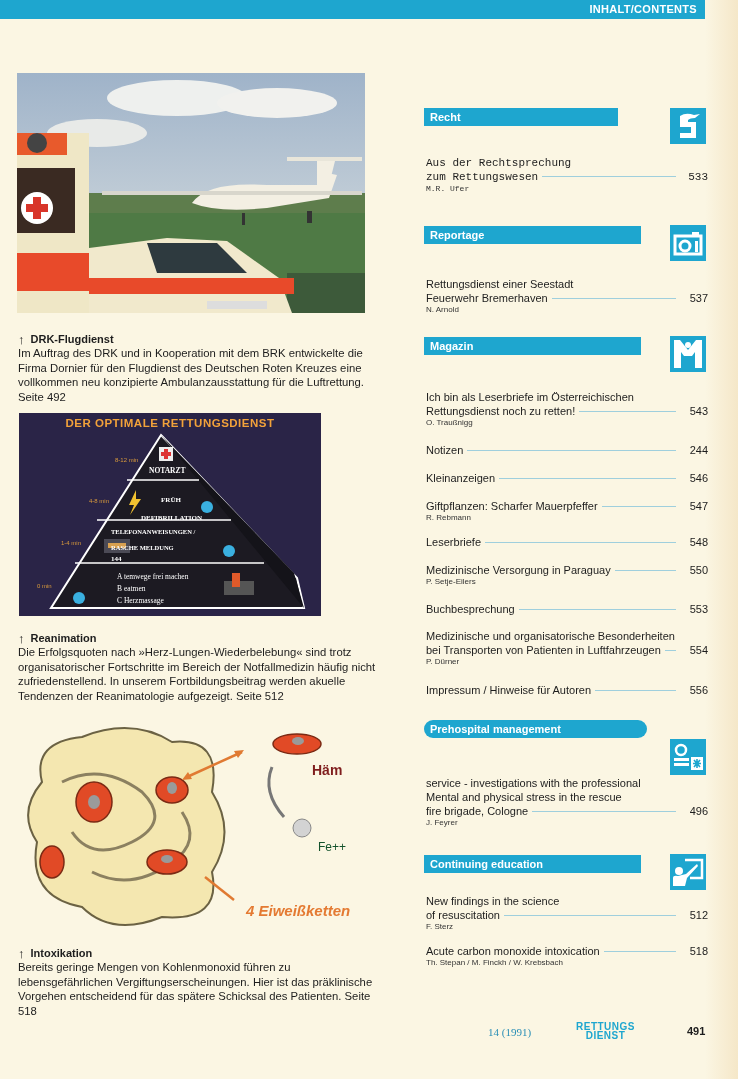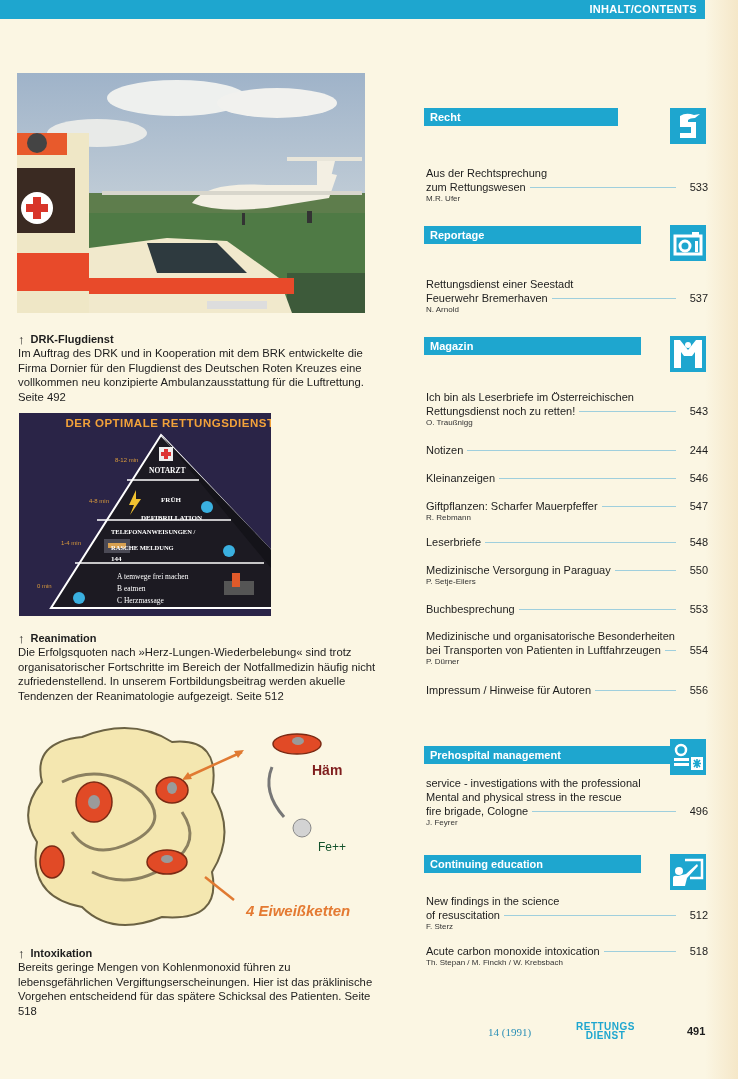--- a/index.html
+++ b/index.html
@@ -8,21 +8,21 @@
   .topbar { position:absolute; left:0; top:0; width:705px; height:19px; background:#1ea6cf; }
   .topbar span { position:absolute; right:8px; top:3px; color:#fff; font-weight:bold; font-size:11px; letter-spacing:0.3px; }
   .right-edge { position:absolute; right:0; top:0; width:33px; height:1079px;
                 background:linear-gradient(90deg,#fbf6e3,#f5e7c8); }
 
   
   .photo { position:absolute; left:17px; top:73px; width:348px; height:240px; overflow:hidden; background:#cfd8e0; }
   .caption { position:absolute; left:18px; width:360px; font-size:11.3px; line-height:14.4px; }
   .caption .head { font-weight:bold; font-size:11px; display:flex; align-items:flex-end; gap:6px; }
   .caption .arrow { font-size:13px; line-height:12px; font-weight:normal; }
-  .pyramid { position:absolute; left:19px; top:413px; width:252px; height:203px; background:#2a2447; overflow:hidden; }
+  .pyramid { position:absolute; left:19px; top:413px; width:302px; height:203px; background:#2a2447; overflow:hidden; }
   .hemo { position:absolute; left:22px; top:722px; width:345px; height:215px; }
 
   
   .sec-bar { position:absolute; left:424px; height:18px; background:#1ea6cf; color:#fff; font-weight:bold; font-size:11px;
              padding:3px 0 0 6px; box-sizing:border-box; }
   .sec-icon { position:absolute; left:670px; width:36px; height:36px; background:#1ea6cf; }
   .entry { position:absolute; left:426px; width:282px; font-size:11px; line-height:14px; }
   .entry .line { display:flex; align-items:baseline; }
   .entry .fill { flex:1; border-bottom:1px solid #9fcfdd; margin:0 12px 0 4px; transform:translateY(-3px); }
   .entry .pg { width:20px; text-align:right; }
@@ -165,21 +165,21 @@
     </div>
   <div>Bereits geringe Mengen von Kohlenmonoxid führen zu lebensgefährlichen Vergiftungserscheinungen. Hier ist das präklinische Vorgehen entscheidend für das spätere Schicksal des Patienten. Seite 518</div>
 </div>
 
 <div class="sec-bar" style="top:108px;width:194px;">Recht</div>
 <div class="sec-icon" style="top:108px;">
   <svg width="36" height="36" viewBox="0 0 36 36">
       <path d="M10 8 Q16 4 24 7 L30 6 L25 10 Q20 10 18 12 L18 14 L26 14 L26 30 L10 30 L10 25 L21 25 L21 19 L10 19 Z" fill="#fff"></path>
     </svg>
 </div>
-<div class="entry" style="top:166px;">
+<div class="entry" style="top:156px;font-family:Liberation Mono, monospace;">
   <div>Aus der Rechtsprechung</div>
   <div class="line">
       <span>zum Rettungswesen</span>
       <span class="fill"></span>
       <span class="pg">533</span>
     </div>
   <div class="author">M.R. Ufer</div>
 </div>
 
 <div class="sec-bar" style="top:226px;width:217px;">Reportage</div>
@@ -271,21 +271,21 @@
   <div class="author">P. Dürner</div>
 </div>
 <div class="entry" style="top:683px;">
   <div class="line">
       <span>Impressum / Hinweise für Autoren</span>
       <span class="fill"></span>
       <span class="pg">556</span>
     </div>
 </div>
 
-<div class="sec-bar" style="top:746px;width:253px;">Prehospital management</div>
+<div class="sec-bar" style="top:720px;width:223px;border-radius:9px;">Prehospital management</div>
 <div class="sec-icon" style="top:739px;">
   <svg width="36" height="36" viewBox="0 0 36 36">
       <circle cx="11" cy="11" r="5" fill="none" stroke="#fff" stroke-width="2.5"></circle>
       <rect x="4" y="19" width="15" height="3" fill="#fff"></rect>
       <rect x="4" y="24" width="15" height="3" fill="#fff"></rect>
       <rect x="21" y="18" width="12" height="13" fill="#fff"></rect>
       <path d="M27 20 L27 29 M23 24.5 L31 24.5 M24 21 L30 28 M30 21 L24 28" stroke="#1ea6cf" stroke-width="1.6"></path>
     </svg>
 </div>
 <div class="entry" style="top:776px;">

